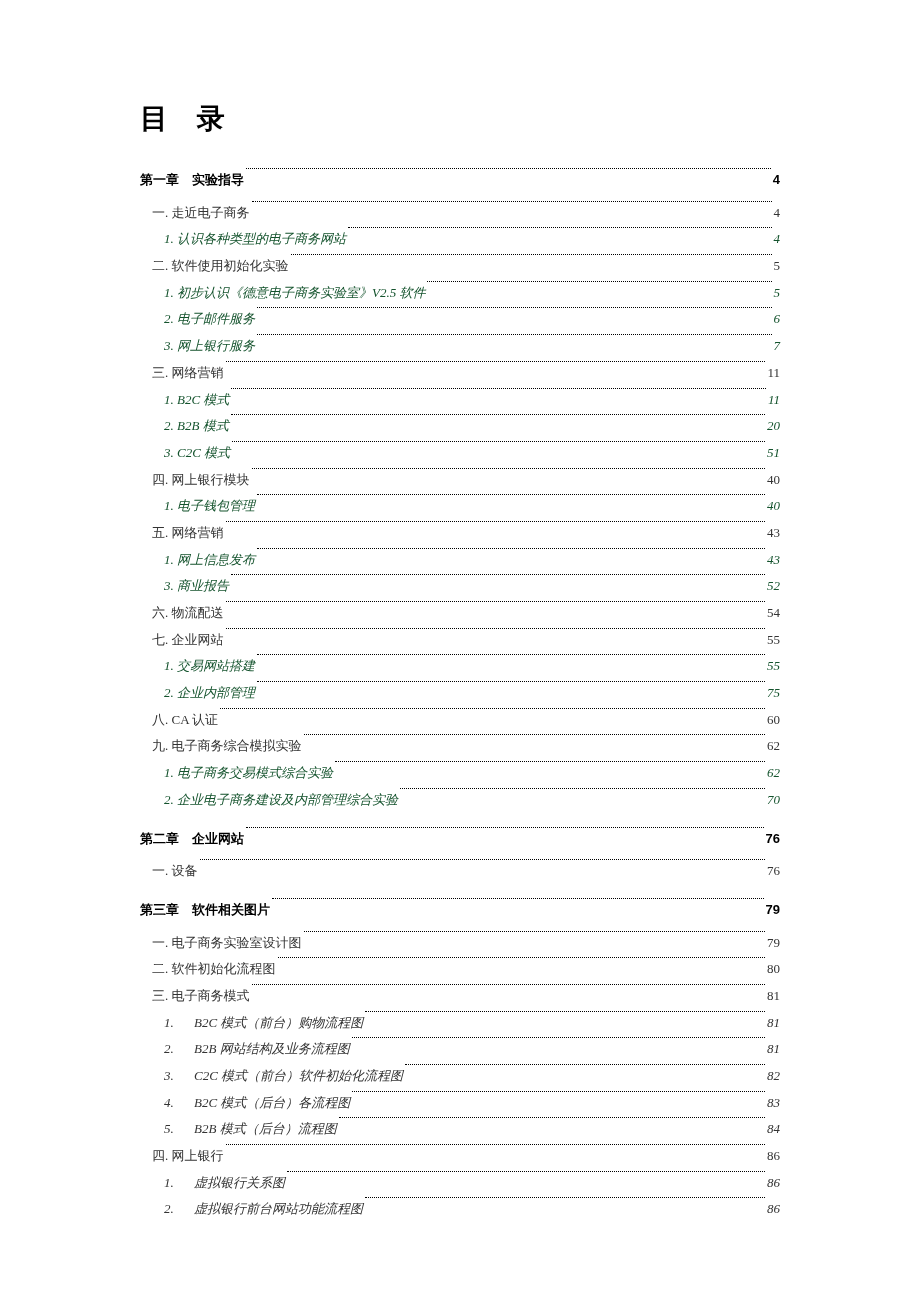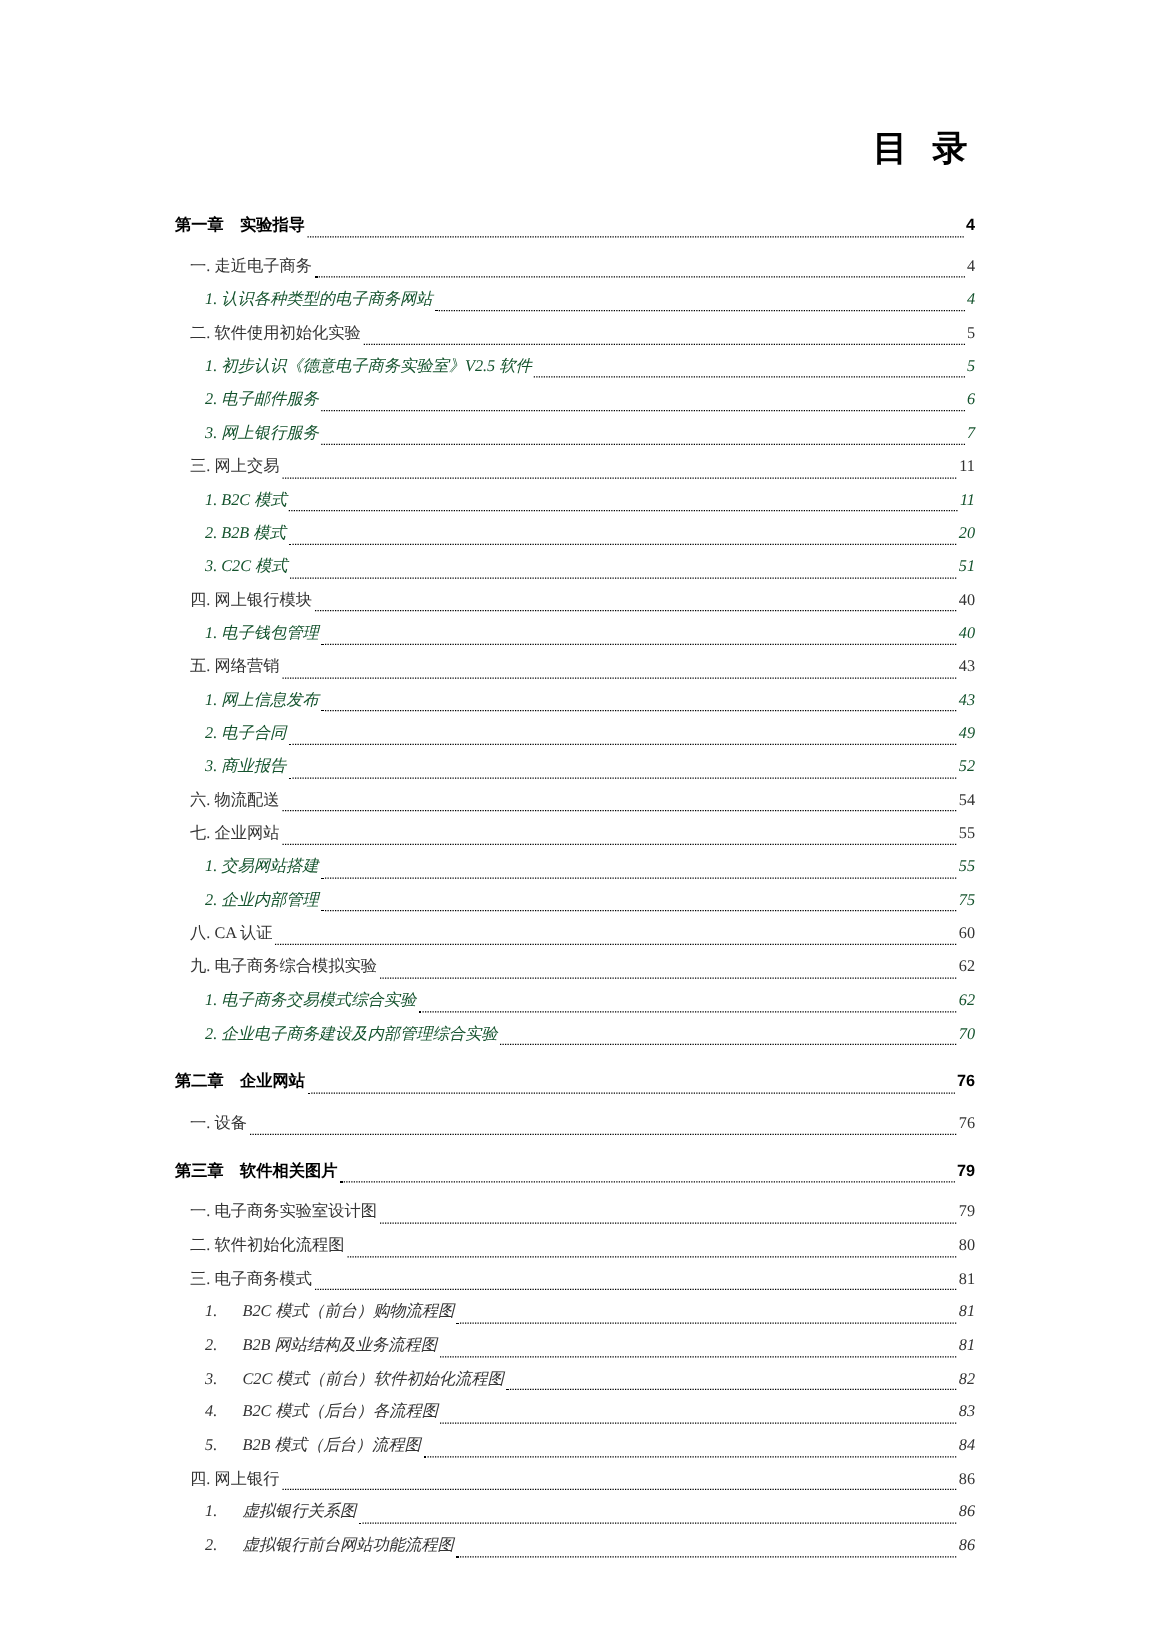--- a/index.html
+++ b/index.html
@@ -9,34 +9,34 @@
     }
     body {
       background: #fff;
       font-family: "SimSun", "宋体", serif;
       width: 920px;
       margin: 0 auto;
       padding: 100px 140px 80px 140px;
       color: #000;
     }
     .title {
-      text-align: right;
+      text-align: left;
       font-size: 28px;
       font-weight: bold;
       letter-spacing: 6px;
       margin-bottom: 30px;
-      font-family: Liberation Sans, sans-serif;
+      font-family: Liberation Mono, monospace;
     }
     .toc {
       font-size: 13px;
       line-height: 1.9;
     }
     .toc-row {
       display: flex;
-      align-items: flex-end;
+      align-items: flex-start;
       white-space: nowrap;
       margin-bottom: 2px;
     }
     .toc-label {
       flex-shrink: 0;
     }
     .toc-dots {
       flex: 1;
       border-bottom: 1px dotted #000;
       margin: 0 2px 3px 2px;
@@ -119,21 +119,21 @@
       <span class="toc-label">2. 电子邮件服务</span>
       <span class="toc-dots"></span>
       <span class="toc-page">6</span>
     </div>
     <div class="toc-row level-sub">
       <span class="toc-label">3. 网上银行服务</span>
       <span class="toc-dots"></span>
       <span class="toc-page">7</span>
     </div>
     <div class="toc-row level-section">
-      <span class="toc-label">三. 网上交易</span>
+      <span class="toc-label">三. 网络营销</span>
       <span class="toc-dots"></span>
       <span class="toc-page">11</span>
     </div>
     <div class="toc-row level-sub">
       <span class="toc-label">1. B2C 模式</span>
       <span class="toc-dots"></span>
       <span class="toc-page">11</span>
     </div>
     <div class="toc-row level-sub">
       <span class="toc-label">2. B2B 模式</span>
@@ -157,25 +157,20 @@
     </div>
     <div class="toc-row level-section">
       <span class="toc-label">五. 网络营销</span>
       <span class="toc-dots"></span>
       <span class="toc-page">43</span>
     </div>
     <div class="toc-row level-sub">
       <span class="toc-label">1. 网上信息发布</span>
       <span class="toc-dots"></span>
       <span class="toc-page">43</span>
-    </div>
-    <div class="toc-row level-sub">
-      <span class="toc-label">2. 电子合同</span>
-      <span class="toc-dots"></span>
-      <span class="toc-page">49</span>
     </div>
     <div class="toc-row level-sub">
       <span class="toc-label">3. 商业报告</span>
       <span class="toc-dots"></span>
       <span class="toc-page">52</span>
     </div>
     <div class="toc-row level-section">
       <span class="toc-label">六. 物流配送</span>
       <span class="toc-dots"></span>
       <span class="toc-page">54</span>

